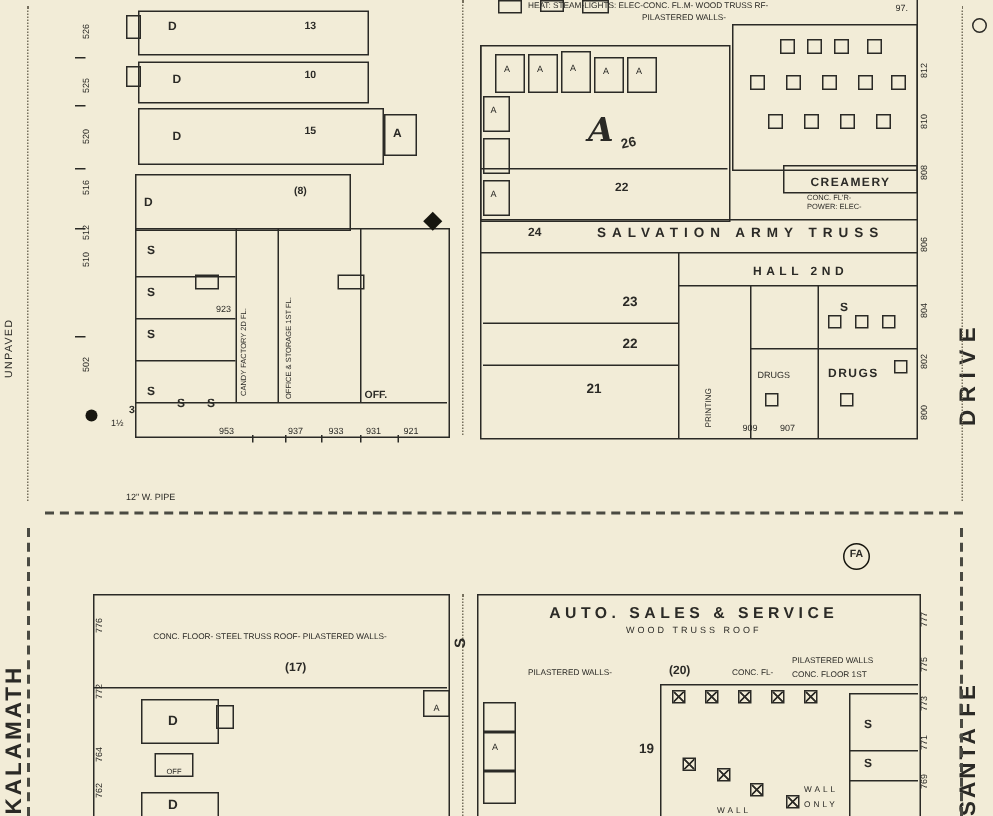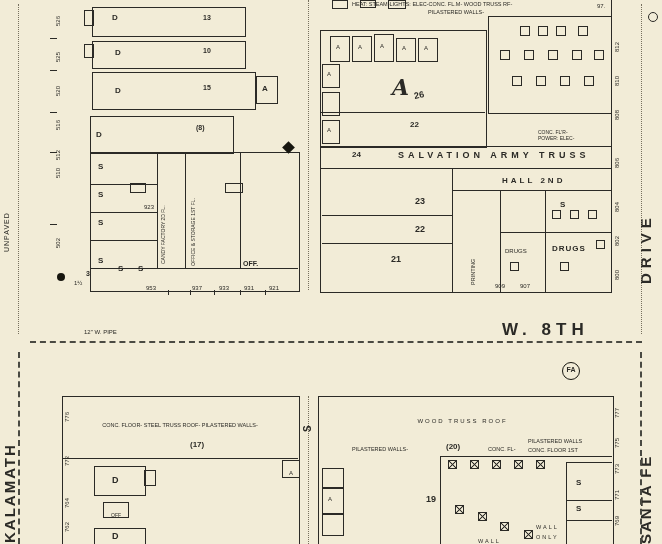--- a/index.html
+++ b/index.html
@@ -35,21 +35,20 @@
 </style>
 </head>
 <body>
 
 <div class="map">
 
   <div class="street vt" style="left:1px;top:393px;height:150px;letter-spacing:2px">KALAMATH</div>
   <div class="t vt" style="left:3px;top:192px;height:60px;font-size:7px;letter-spacing:1px">UNPAVED</div>
   <div class="street vt" style="left:637px;top:176px;height:108px;letter-spacing:5px">DRIVE</div>
   <div class="street vt" style="left:637px;top:418px;height:126px;letter-spacing:2px">SANTA FE</div>
-  <div class="street" style="left:502px;top:320px;font-size:17px;letter-spacing:5px">W. 8TH</div>
   <div class="t" style="left:84px;top:329px">12" W. PIPE</div>
   <div class="facircle" style="left:562px;top:362px">
     <span>FA</span>
   </div>
 
   <div class="dh" style="left:30px;top:341px;width:612px"></div>
   <div class="dotv" style="left:18px;top:4px;height:330px"></div>
   <div class="dv" style="left:18px;top:352px;height:192px"></div>
   <div class="dv" style="left:640px;top:352px;height:192px"></div>
   <div class="dotv" style="left:641px;top:4px;height:330px"></div>
@@ -165,20 +164,23 @@
   <div class="sq" style="left:500px;top:50px"></div>
   <div class="sq" style="left:524px;top:50px"></div>
   <div class="sq" style="left:548px;top:50px"></div>
   <div class="sq" style="left:572px;top:50px"></div>
   <div class="sq" style="left:594px;top:50px"></div>
   <div class="sq" style="left:512px;top:76px"></div>
   <div class="sq" style="left:536px;top:76px"></div>
   <div class="sq" style="left:560px;top:76px"></div>
   <div class="sq" style="left:584px;top:76px"></div>
 
+  <div class="bldg" style="left:522px;top:110px;width:88px;height:17px;text-align:center">
+    <span style="font-size:8px;font-weight:bold;letter-spacing:1px;line-height:14px">CREAMERY</span>
+  </div>
   <div class="t5" style="left:538px;top:129px;font-size:5px">CONC. FL'R-</div>
   <div class="t5" style="left:538px;top:135px;font-size:5px">POWER: ELEC-</div>
 
   <div class="vl2" style="left:320px;top:30px;height:262px"></div>
   <div class="vl2" style="left:611px;top:0px;height:292px"></div>
   <div class="hl2" style="left:320px;top:146px;width:292px"></div>
   <div class="hl2" style="left:320px;top:168px;width:292px"></div>
   <div class="lbl" style="left:352px;top:150px">24</div>
   <div class="lbl" style="left:398px;top:150px;font-size:9px;letter-spacing:4px">SALVATION ARMY TRUSS</div>
   <div class="lbl" style="left:502px;top:176px;letter-spacing:3px">HALL 2ND</div>
@@ -234,20 +236,21 @@
     <span style="font-size:6px;line-height:14px">A</span>
   </div>
 
   <div class="vnum" style="left:64px;top:402px">776</div>
   <div class="vnum" style="left:64px;top:446px">772</div>
   <div class="vnum" style="left:64px;top:488px">764</div>
   <div class="vnum" style="left:64px;top:512px">762</div>
 
   <div class="bldg" style="left:318px;top:396px;width:294px;height:148px;border-bottom:none"></div>
   <div class="lbl vt" style="left:302px;top:416px;height:16px;font-size:10px">S</div>
+  <div class="lbl ctr" style="left:330px;top:403px;width:265px;font-size:10.5px;letter-spacing:3px">AUTO. SALES &amp; SERVICE</div>
   <div class="t ctr" style="left:330px;top:418px;width:265px;letter-spacing:2px">WOOD TRUSS ROOF</div>
   <div class="t5" style="left:352px;top:446px">PILASTERED WALLS-</div>
   <div class="lbl" style="left:446px;top:442px">(20)</div>
   <div class="t5" style="left:488px;top:446px">CONC. FL-</div>
   <div class="t5" style="left:528px;top:438px">PILASTERED WALLS</div>
   <div class="t5" style="left:528px;top:447px">CONC. FLOOR 1ST</div>
 
   <div class="hl" style="left:440px;top:456px;width:172px"></div>
   <div class="vl" style="left:440px;top:456px;height:88px"></div>
   <div class="xsq" style="left:448px;top:460px"></div>

